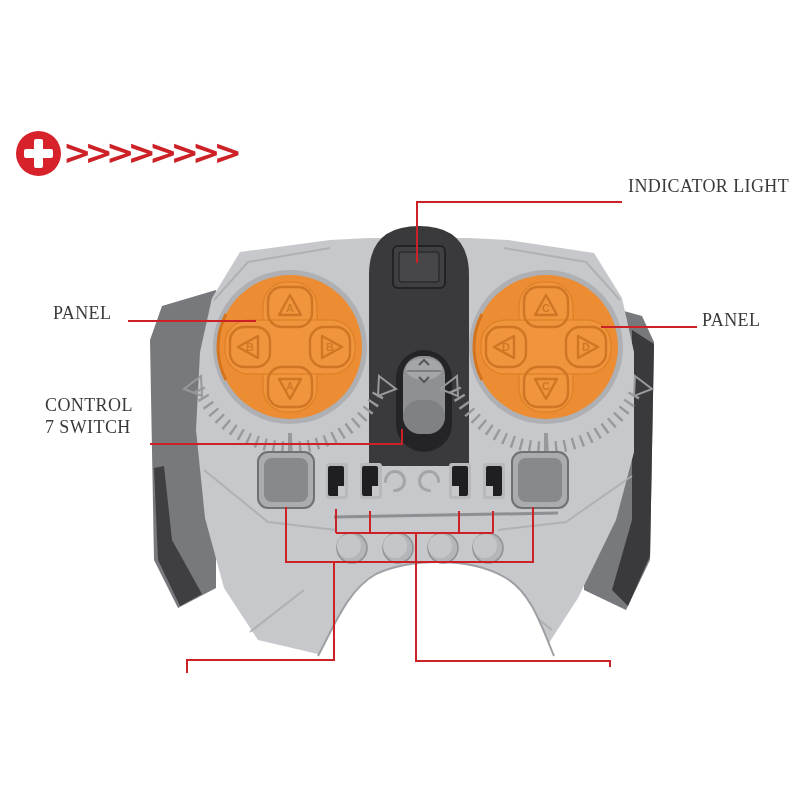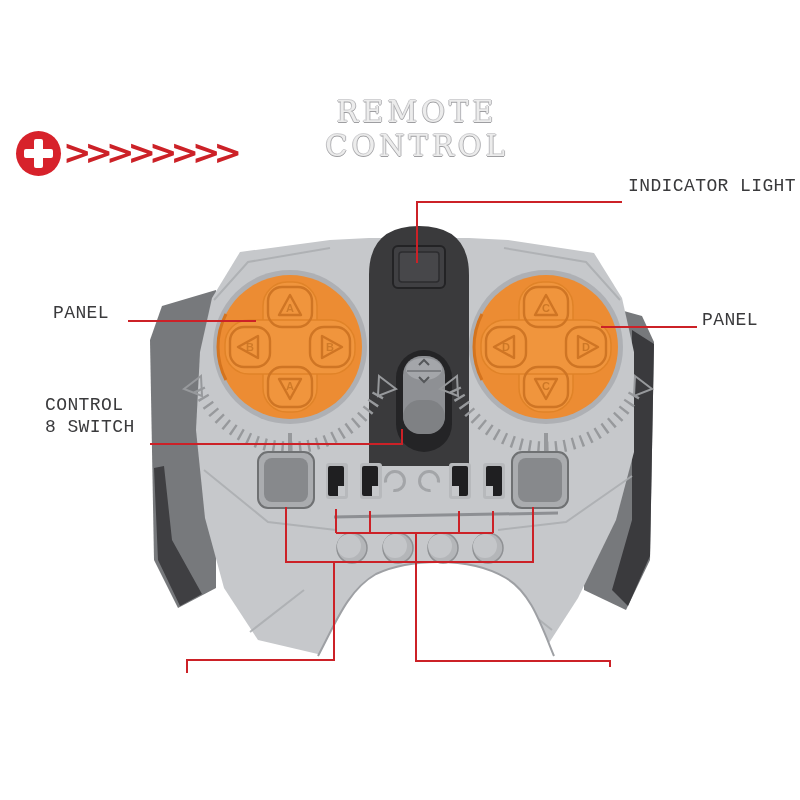--- a/index.html
+++ b/index.html
@@ -1,52 +1,51 @@
 <!DOCTYPE html>
 <html><head>
 <meta charset="utf-8">
 <style>
   html,body{margin:0;padding:0;}
   #stage{position:relative;width:800px;height:800px;background:#ffffff;overflow:hidden;
          font-family:"Liberation Sans",sans-serif;}
   #art{position:absolute;left:0;top:0;width:800px;height:800px;}
   .lbl{position:absolute;color:#3a3a3c;font-size:18px;letter-spacing:.4px;
-       font-family:Liberation Mono, monospace;white-space:nowrap;}
+       font-family:Liberation Serif, serif;white-space:nowrap;}
   #title{position:absolute;left:283px;top:95px;width:268px;text-align:center;
          font-family:"DejaVu Serif",serif;font-size:29px;letter-spacing:4px;
          color:#ececec;text-shadow:0 1px 0 #9e9ea1,1px 0 0 #b8b8bb,0 -1px 0 #d2d2d4,-1px 0 0 #c2c2c5;}
   #plus-badge{position:absolute;left:16px;top:131px;width:45px;height:45px;border-radius:50%;
         background:#d7222b;}
   .plus-h,.plus-v{position:absolute;background:#ffffff;border-radius:2px;}
   .plus-h{left:8px;top:18px;width:29px;height:9px;}
   .plus-v{left:18px;top:8px;width:9px;height:29px;}
   #chevrons{position:absolute;left:63px;top:132px;font-size:34px;font-weight:bold;
         color:#cc2127;letter-spacing:-7px;font-family:"DejaVu Sans",sans-serif;}
   #channel-label{line-height:22px;}
   .dl{font-size:11px;font-weight:bold;opacity:.5;}
 </style>
 </head>
 <body>
 
 <div id="stage">
 
-  <div id="title">REMOTE CONTROL</div>
 
   <div id="plus-badge">
     <span class="plus-h"></span>
     <span class="plus-v"></span>
   </div>
   <div id="chevrons">&gt;&gt;&gt;&gt;&gt;&gt;&gt;&gt;</div>
 
   <div class="lbl" style="left:628px;top:176px;">INDICATOR LIGHT</div>
   <div class="lbl" style="left:53px;top:303px;">PANEL</div>
   <div class="lbl" style="left:702px;top:310px;">PANEL</div>
   <div class="lbl" id="channel-label" style="left:45px;top:394px;">
     <span>CONTROL</span><br>
-    <span>8 SWITCH</span>
+    <span>7 SWITCH</span>
   </div>
 
   <svg id="art" viewBox="0 0 800 800">
 
     <g fill="#77797c">
       <polygon points="216,290 162,306 150,340 154,560 178,608 216,588"></polygon>
       <polygon points="154,468 158,560 180,606 202,594 172,540 164,466" fill="#3f3f42"></polygon>
     </g>
     <g fill="#77797c">
       <polygon points="584,300 642,316 654,342 650,560 626,610 584,590"></polygon>

